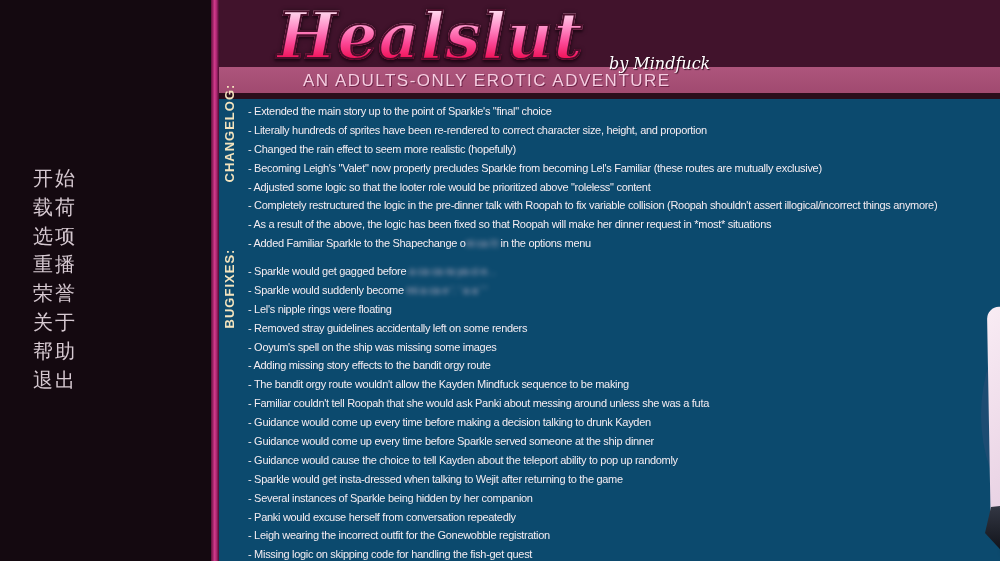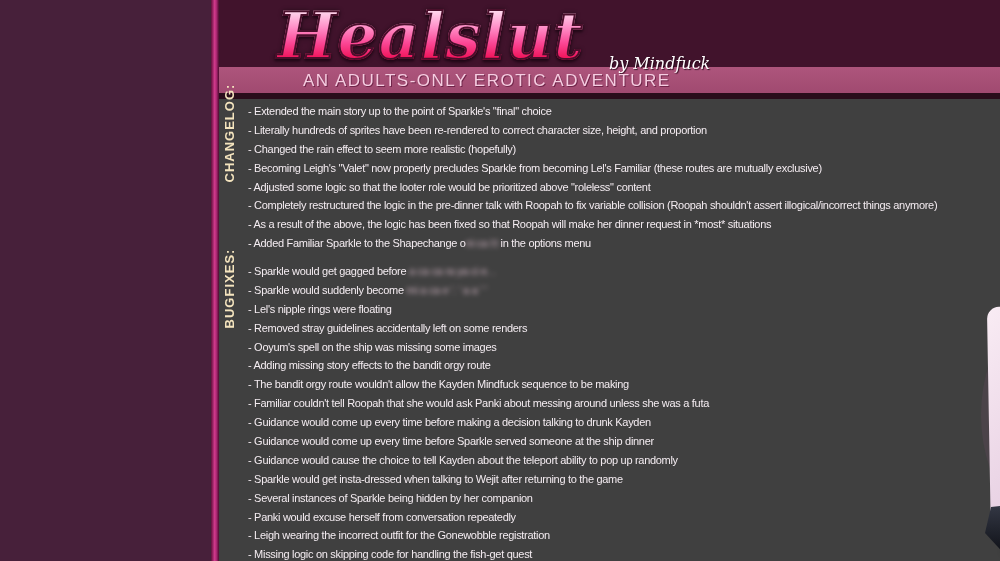--- a/index.html
+++ b/index.html
@@ -11,21 +11,21 @@
   .sidebar{ position:absolute; left:0; top:0; width:211px; height:561px;
             background:#140910; z-index:4; }
   .menu{ position:absolute; left:33px; top:164px; list-style:none; }
   .menu li{ height:28.8px; line-height:28.8px; font-size:20px; color:#d6c9d1;
             font-family:"DejaVu Sans", sans-serif; letter-spacing:2px; cursor:pointer; }
 
   .divider{ position:absolute; left:211px; top:0; width:8px; height:561px; z-index:5;
             background:linear-gradient(90deg,#5e0f3a 0%,#d23a8c 45%,#a82670 70%,#4a0b2e 100%); }
 
   
-  .main{ position:absolute; left:219px; top:0; width:781px; height:561px; background:#404040; }
+  .main{ position:absolute; left:219px; top:0; width:781px; height:561px; background:#0c4a6e; }
   .top-band{ position:absolute; left:0; top:0; width:781px; height:67px; background:#41132c; }
   .banner-strip{ position:absolute; left:0; top:67px; width:781px; height:26px;
                  background:linear-gradient(180deg,#ad557c 0%,#a04a70 100%); }
   .under-line{ position:absolute; left:0; top:93px; width:781px; height:6px; background:#2a0d1b; }
 
   .logo{ position:absolute; left:58px; top:-6px; height:84px; line-height:84px; z-index:3;
          font-family:"DejaVu Serif", serif; font-style:italic; font-weight:bold;
          font-size:63px; letter-spacing:1px;
          background:linear-gradient(180deg,#ffffff 0%,#ffd9ee 20%,#ff8ec7 40%,#fb4896 58%,#ef0f55 78%,#c70a45 92%,#8a2be2 100%);
          -webkit-background-clip:text; background-clip:text; color:transparent;
@@ -54,20 +54,32 @@
   .censored{ filter:blur(2.6px); opacity:.8; color:#e9c8d8; }
 
   
   .tv-art{ position:absolute; left:760px; top:245px; width:240px; height:316px; z-index:2; }
 </style>
 </head>
 <body>
 
 <div class="screen">
 
+  <div class="sidebar">
+    <ul class="menu" id="sidebar-menu">
+        <li>开始</li>
+        <li>载荷</li>
+        <li>选项</li>
+        <li>重播</li>
+        <li>荣誉</li>
+        <li>关于</li>
+        <li>帮助</li>
+        <li>退出</li>
+      </ul>
+  </div>
   <div class="divider"></div>
 
   <div class="main">
     <div class="top-band"></div>
     <div class="banner-strip"></div>
     <div class="under-line"></div>
 
     <div class="logo">Healslut</div>
     <div class="byline">by Mindfuck</div>
     <div class="subtitle">AN ADULTS-ONLY EROTIC ADVENTURE</div>

